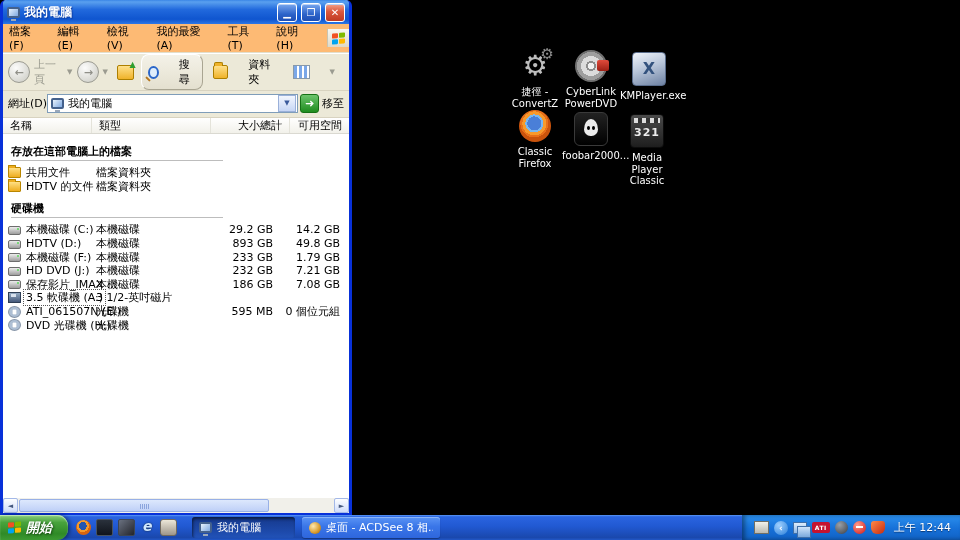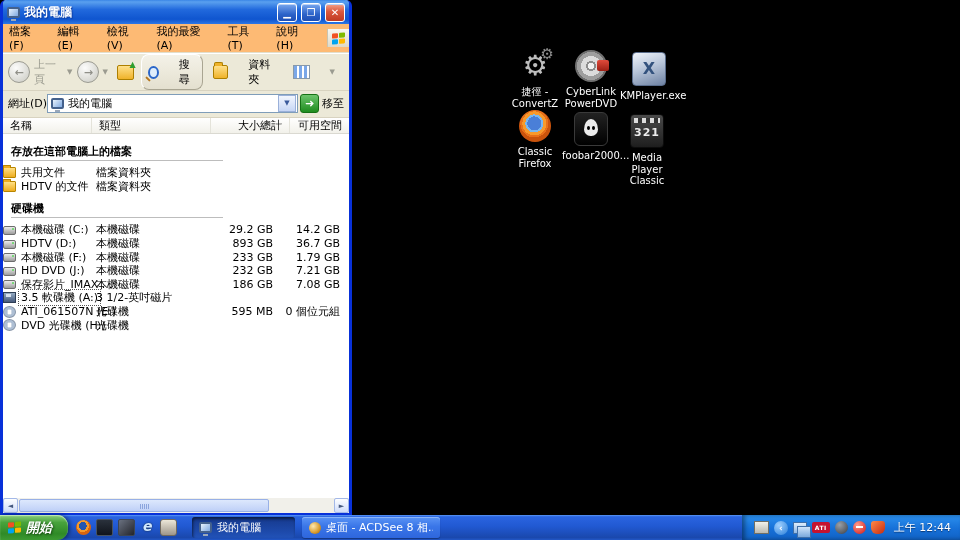--- a/index.html
+++ b/index.html
@@ -71,21 +71,21 @@
   .colh{padding:0 7px;border-right:1px solid #e4e3da;display:flex;align-items:center;color:#000}
   .colh-name{width:74px}
   .colh-type{width:104px}
   .colh-total-size{width:64px;justify-content:flex-end}
   .colh-free-space{flex:1;justify-content:flex-end;border-right:none}
 
   .filelist{flex:1;background:#fff;overflow:hidden;padding-top:2px}
   .group-header{font-weight:bold;color:#000;padding:8px 0 2px 8px;margin-bottom:5px;position:relative}
   .group-header::after{content:'';position:absolute;left:8px;bottom:0;width:212px;height:1px;background:#bdbdbd}
   .lrow{display:flex;align-items:center;height:13.6px;white-space:nowrap}
-  .c-name{width:88px;display:flex;align-items:center;box-sizing:border-box}
+  .c-name{width:88px;display:flex;align-items:center;padding-left:5px;box-sizing:border-box}
   .c-type{width:110px;padding-left:5px;box-sizing:border-box}
   .c-size{width:72px;text-align:right}
   .c-free{flex:1;text-align:right;padding-right:9px}
   .nm{padding:0 2px}
   .focusbox{outline:1px dotted #555}
 
   .ic{display:inline-block;width:13px;height:11px;margin-right:3px;flex:0 0 13px;position:relative;box-sizing:border-box}
   .ic-folder{background:linear-gradient(#ffdf85,#eead1f);border:1px solid #b98600;border-radius:1px}
   .ic-folder::before{content:'';position:absolute;top:-3px;left:-1px;width:6px;height:2px;background:#eead1f;
         border:1px solid #b98600;border-bottom:none;border-radius:1px 1px 0 0}
@@ -275,21 +275,21 @@
         <span class="c-size">29.2 GB</span>
         <span class="c-free">14.2 GB</span>
       </div>
       <div class="lrow">
         <span class="c-name">
           <span class="ic ic-disk"></span>
           <span class="nm">HDTV (D:)</span>
         </span>
         <span class="c-type">本機磁碟</span>
         <span class="c-size">893 GB</span>
-        <span class="c-free">36.7 GB</span>
+        <span class="c-free">49.8 GB</span>
       </div>
       <div class="lrow">
         <span class="c-name">
           <span class="ic ic-disk"></span>
           <span class="nm">本機磁碟 (F:)</span>
         </span>
         <span class="c-type">本機磁碟</span>
         <span class="c-size">233 GB</span>
         <span class="c-free">1.79 GB</span>
       </div>

